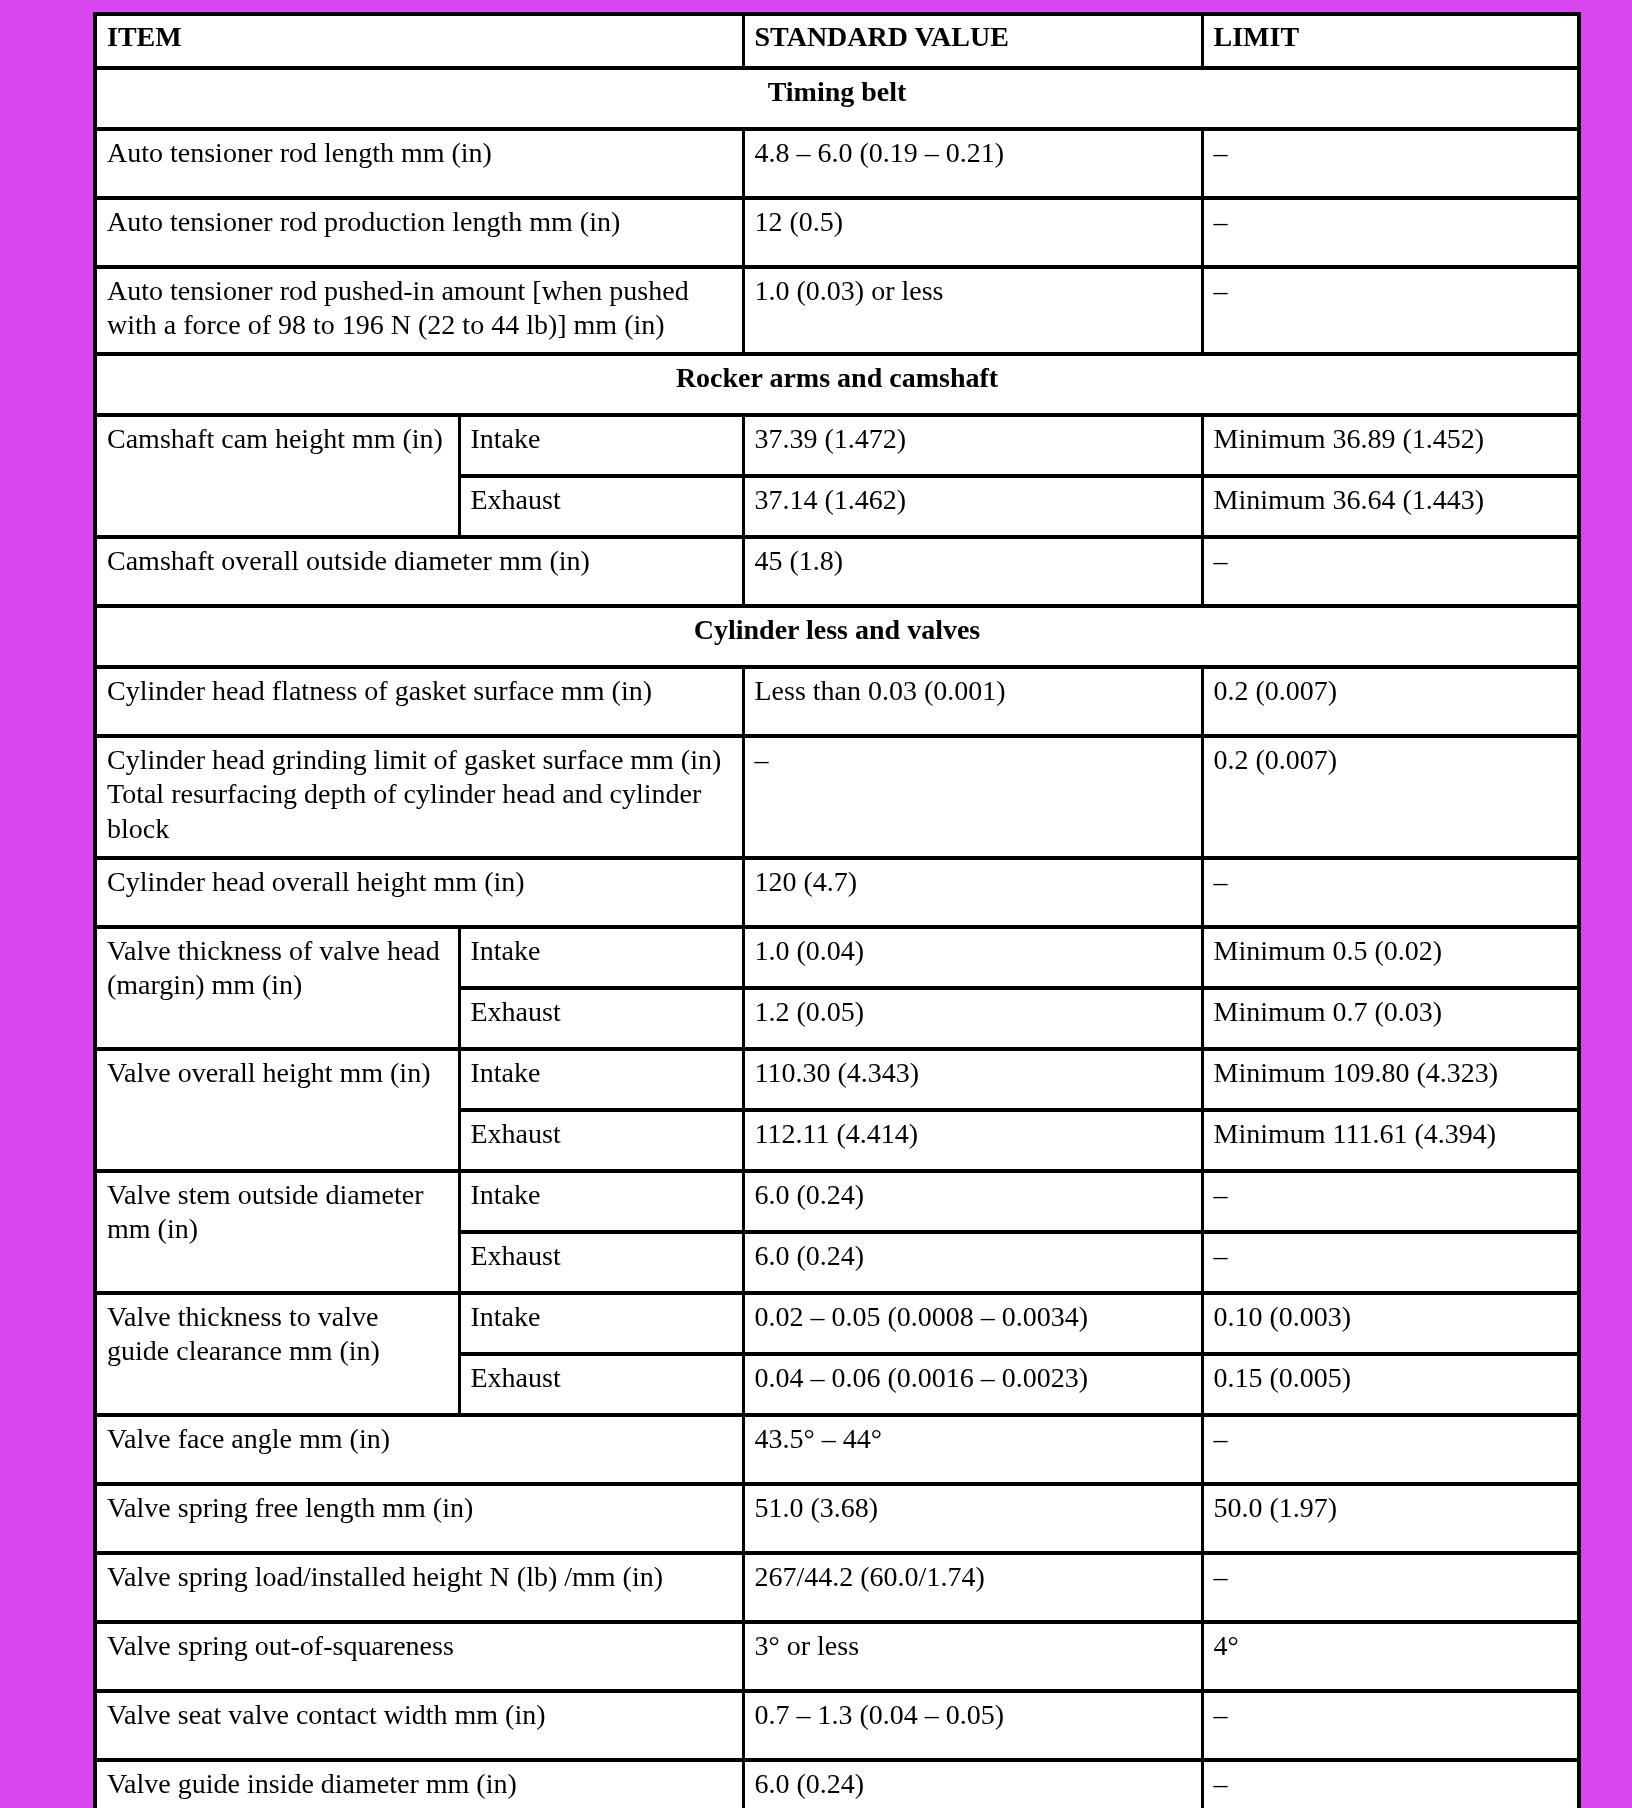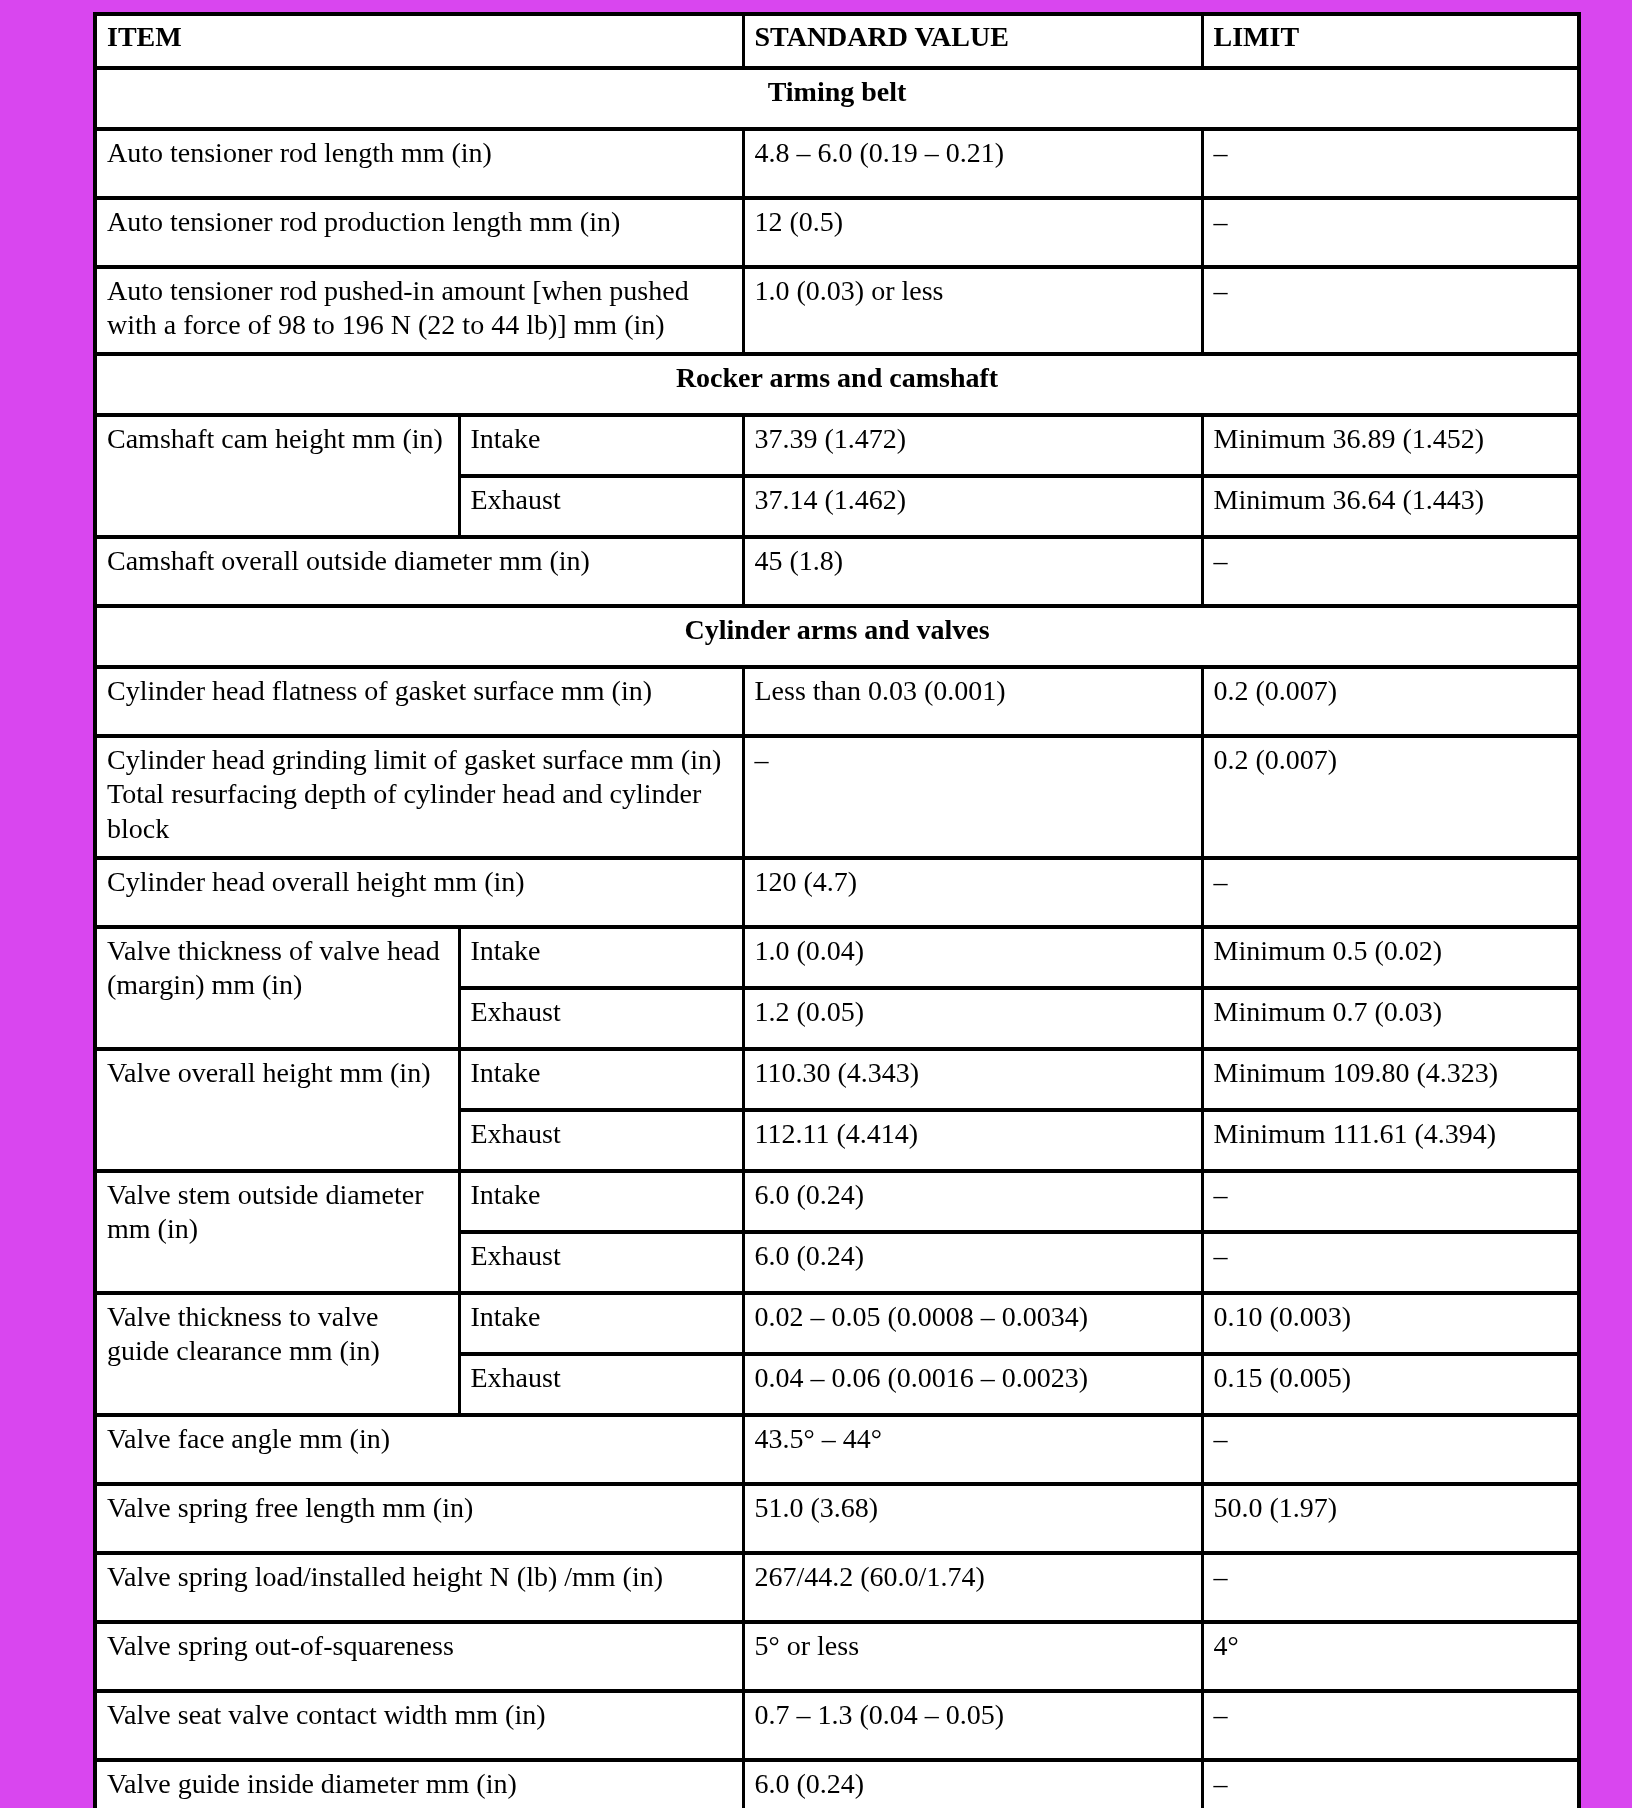--- a/index.html
+++ b/index.html
@@ -101,21 +101,21 @@
           <td>Exhaust</td>
           <td>37.14 (1.462)</td>
           <td>Minimum 36.64 (1.443)</td>
         </tr>
         <tr class="simple-row">
           <td colspan="2">Camshaft overall outside diameter mm (in)</td>
           <td>45 (1.8)</td>
           <td>–</td>
         </tr>
         <tr class="section-row">
-          <td colspan="4">Cylinder arms and valves</td>
+          <td colspan="4">Cylinder less and valves</td>
         </tr>
         <tr class="simple-row">
           <td colspan="2">Cylinder head flatness of gasket surface mm (in)</td>
           <td>Less than 0.03 (0.001)</td>
           <td>0.2 (0.007)</td>
         </tr>
         <tr class="simple-row">
           <td colspan="2">Cylinder head grinding limit of gasket surface mm (in) Total resurfacing depth of cylinder head and cylinder block</td>
           <td>–</td>
           <td>0.2 (0.007)</td>
@@ -179,21 +179,21 @@
           <td>51.0 (3.68)</td>
           <td>50.0 (1.97)</td>
         </tr>
         <tr class="simple-row">
           <td colspan="2">Valve spring load/installed height N (lb) /mm (in)</td>
           <td>267/44.2 (60.0/1.74)</td>
           <td>–</td>
         </tr>
         <tr class="simple-row">
           <td colspan="2">Valve spring out-of-squareness</td>
-          <td>5° or less</td>
+          <td>3° or less</td>
           <td>4°</td>
         </tr>
         <tr class="simple-row">
           <td colspan="2">Valve seat valve contact width mm (in)</td>
           <td>0.7 – 1.3 (0.04 – 0.05)</td>
           <td>–</td>
         </tr>
         <tr class="simple-row">
           <td colspan="2">Valve guide inside diameter mm (in)</td>
           <td>6.0 (0.24)</td>

